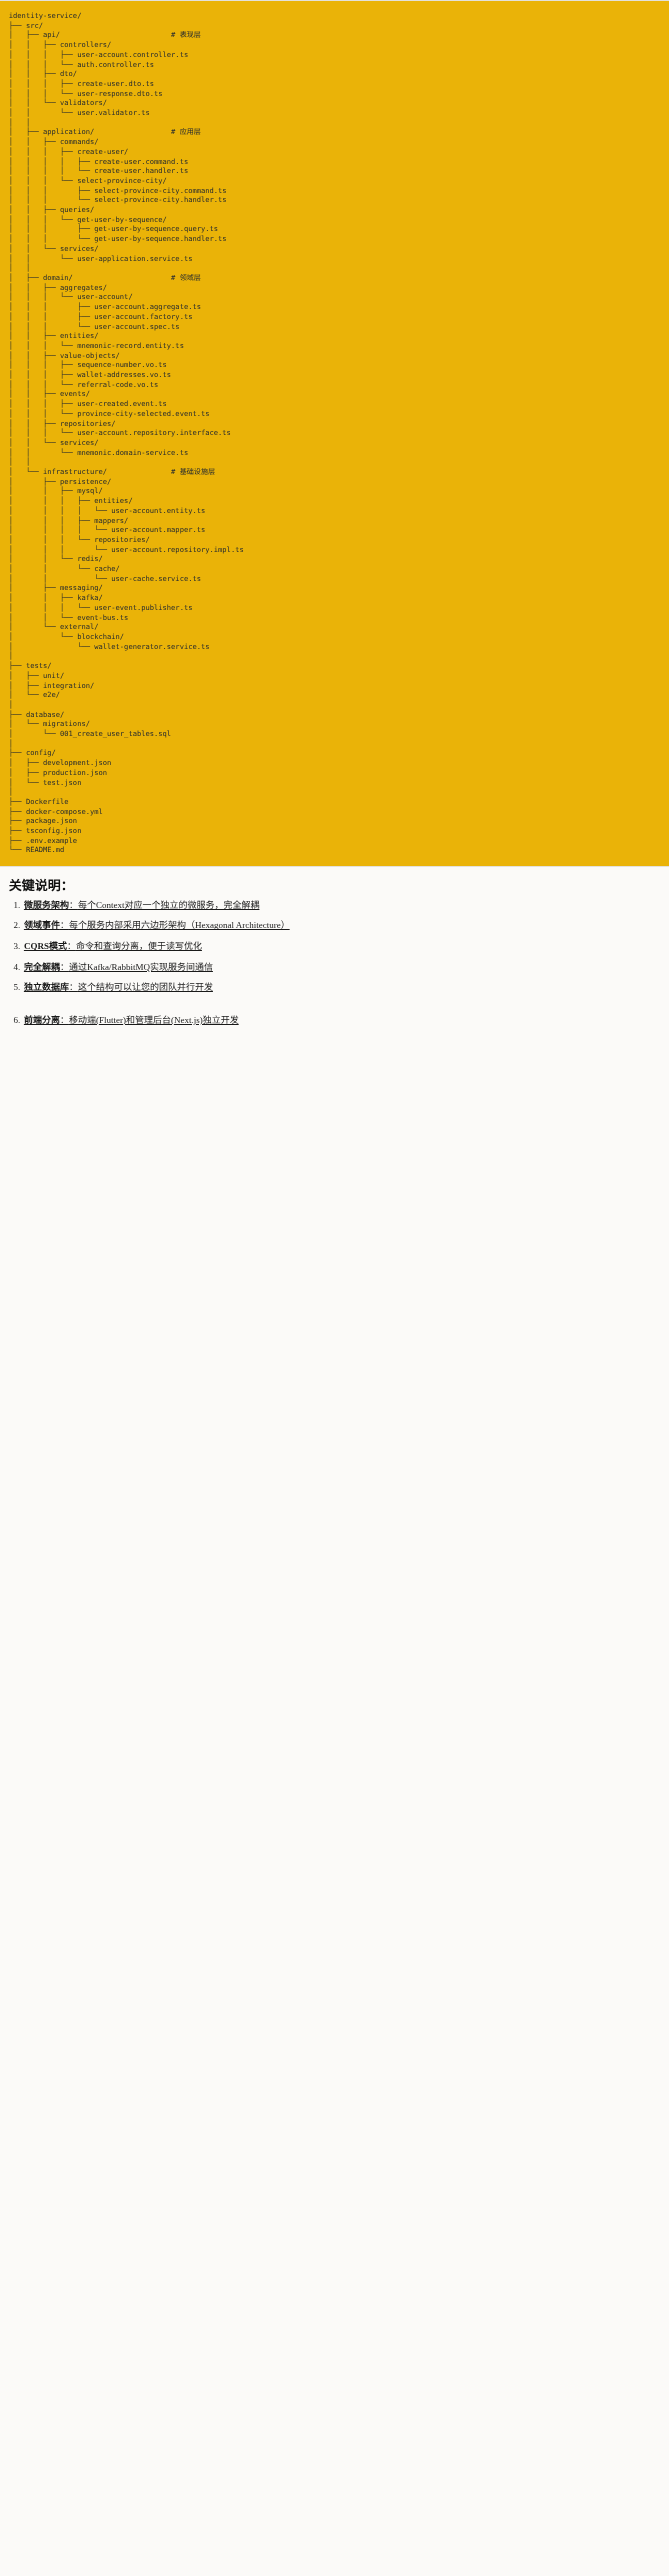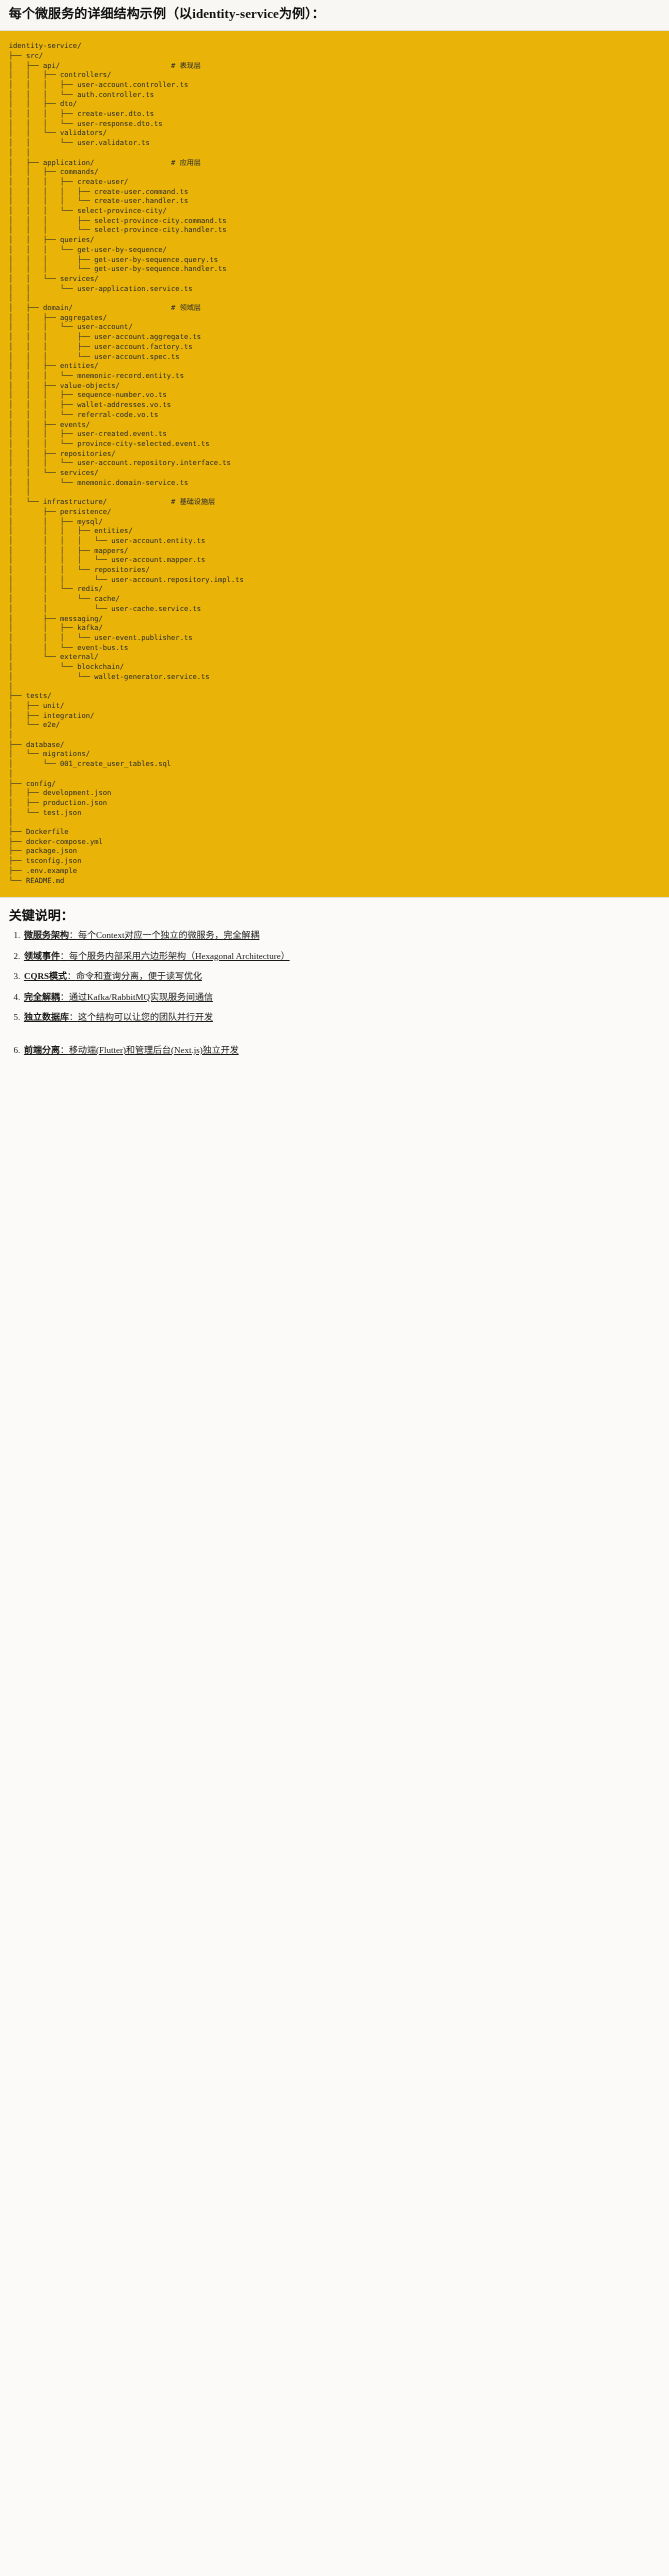--- a/index.html
+++ b/index.html
@@ -93,21 +93,20 @@
     margin: 8.8px 0 0 0;
     padding: 0 0 6.3px 0;
     color: #1a1a1a;
   }
 </style>
 </head>
 <body>
 
 <div class="page">
 
-  <h2 class="doc-title">每个微服务的详细结构示例（以identity-service为例）：</h2>
 
   <hr class="hr">
 
   <div class="code-block">
     <pre class="tree">identity-service/
 ├── src/
 │   ├── api/                          # 表现层
 │   │   ├── controllers/
 │   │   │   ├── user-account.controller.ts
 │   │   │   └── auth.controller.ts

